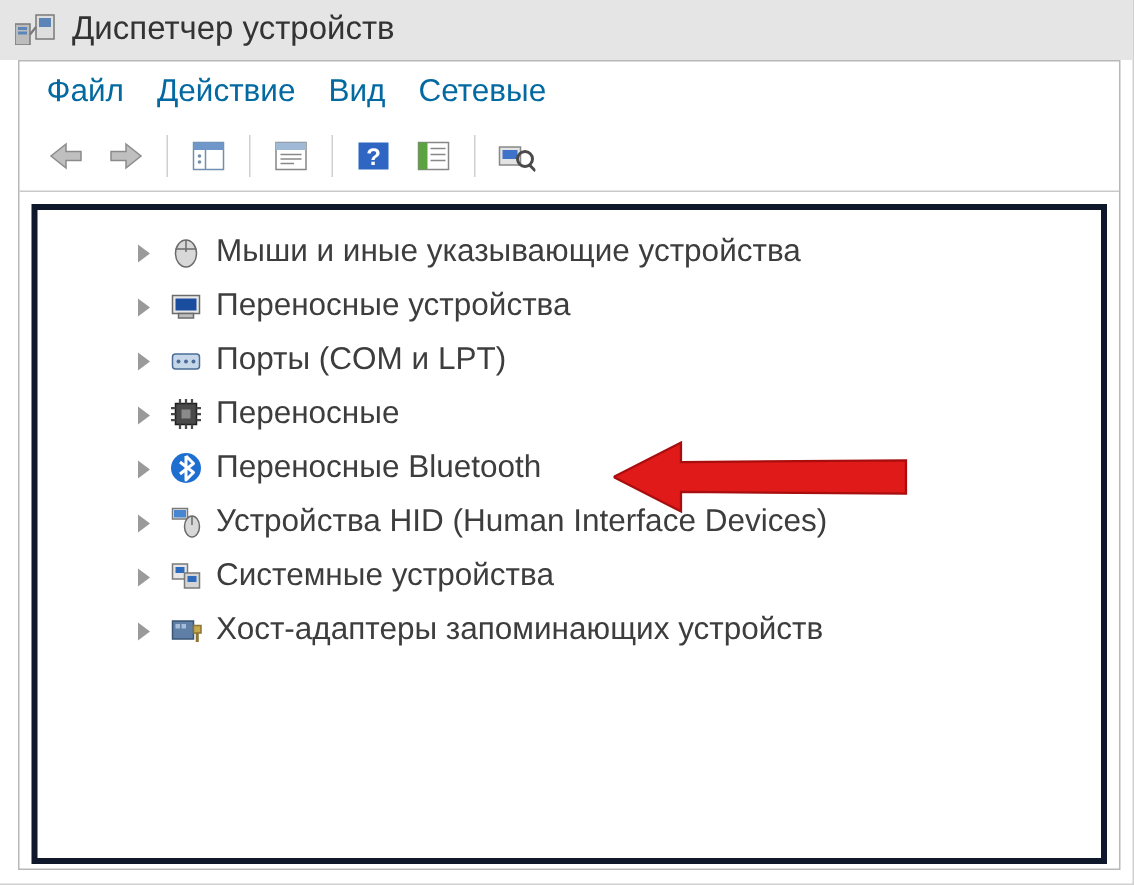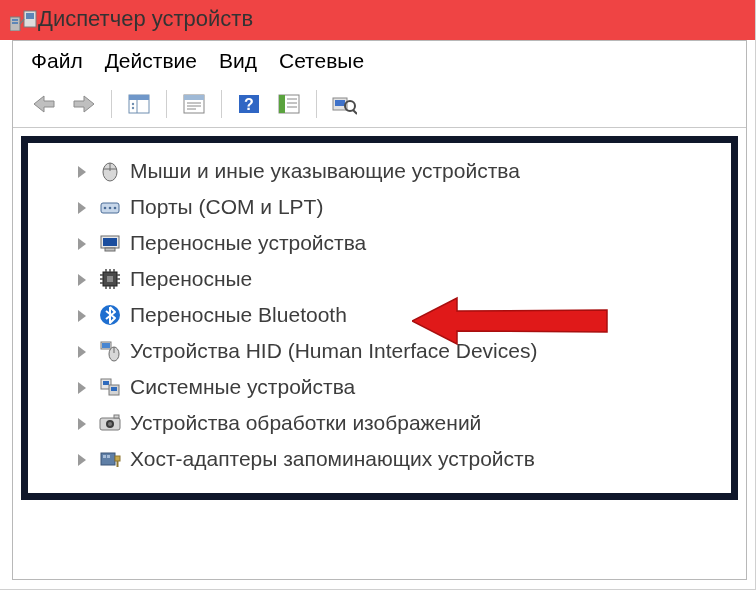--- a/index.html
+++ b/index.html
@@ -14,44 +14,43 @@
     .window {
       width: 100%;
       height: 100%;
       background: #fff;
       border: 1px solid #d0d0d0;
       border-top: none;
       border-left: none;
     }
     .titlebar {
       display: flex;
-      align-items: center;
-      gap: 0;
+      gap: 10px;
       padding: 6px 10px 8px 10px;
-      background: #ef4444;
+      background: #e5e5e5;
     }
     .titlebar .title {
       font-size: 22px;
       color: #333;
     }
     .app-icon svg { display: block; }
     .inner-frame {
       border: 1px solid #b8b8b8;
       margin: 0 8px 8px 12px;
       height: 540px;
       background: #fff;
     }
     .menubar {
       display: flex;
       gap: 22px;
       padding: 8px 18px 12px 18px;
     }
     .menubar .menu-item {
       font-size: 21px;
-      color: #000000;
+      color: #0369a1;
       cursor: default;
     }
     .toolbar {
       display: flex;
       align-items: center;
       gap: 6px;
       padding: 2px 12px 6px 14px;
       border-bottom: 1px solid #c9c9c9;
     }
     .tb-btn {
@@ -61,24 +60,24 @@
       align-items: center;
       justify-content: center;
     }
     .tb-sep {
       width: 1px;
       height: 28px;
       background: #cfcfcf;
       margin: 0 4px;
     }
     .tree-area {
-      border: 7px solid #0f172a;
+      border: 4px solid #0f172a;
       margin: 8px;
-      padding: 10px 8px 10px 0;
-      height: 364px;
+      padding: 10px 8px 10px 17px;
+      height: 440px;
       overflow: hidden;
       position: relative;
     }
     .tree {
       list-style: none;
       padding-left: 48px;
     }
     .tree li {
       display: flex;
       align-items: center;
@@ -222,39 +221,39 @@
               <line x1="3" y1="9" x2="17" y2="9" stroke="#6b6b6b"></line>
             </svg>
           </span>
           <span class="node-label">Мыши и иные указывающие устройства</span>
         </li>
 
         <li>
           <span class="expander"></span>
           <span class="node-icon">
             <svg width="22" height="20" viewBox="0 0 22 20">
+              <rect x="2" y="3" width="18" height="12" fill="#e8e8e8" stroke="#6b6b6b"></rect>
+              <rect x="4" y="5" width="14" height="8" fill="#1a4d9e"></rect>
+              <rect x="6" y="15" width="10" height="3" fill="#bfbfbf" stroke="#6b6b6b"></rect>
+            </svg>
+          </span>
+          <span class="node-label">Переносные устройства</span>
+        </li>
+
+        <li>
+          <span class="expander"></span>
+          <span class="node-icon">
+            <svg width="22" height="20" viewBox="0 0 22 20">
               <rect x="2" y="6" width="18" height="10" rx="2" fill="#c7d7ea" stroke="#4b6c97"></rect>
               <circle cx="6" cy="11" r="1.3" fill="#4b6c97"></circle>
               <circle cx="11" cy="11" r="1.3" fill="#4b6c97"></circle>
               <circle cx="16" cy="11" r="1.3" fill="#4b6c97"></circle>
             </svg>
           </span>
           <span class="node-label">Порты (COM и LPT)</span>
-        </li>
-
-        <li>
-          <span class="expander"></span>
-          <span class="node-icon">
-            <svg width="22" height="20" viewBox="0 0 22 20">
-              <rect x="2" y="3" width="18" height="12" fill="#e8e8e8" stroke="#6b6b6b"></rect>
-              <rect x="4" y="5" width="14" height="8" fill="#1a4d9e"></rect>
-              <rect x="6" y="15" width="10" height="3" fill="#bfbfbf" stroke="#6b6b6b"></rect>
-            </svg>
-          </span>
-          <span class="node-label">Переносные устройства</span>
         </li>
 
         <li>
           <span class="expander"></span>
           <span class="node-icon">
             <svg width="22" height="22" viewBox="0 0 22 22">
               <rect x="4" y="4" width="14" height="14" fill="#4a4a4a" stroke="#1e1e1e"></rect>
               <rect x="8" y="8" width="6" height="6" fill="#8a8a8a"></rect>
               <line x1="1" y1="7" x2="4" y2="7" stroke="#4a4a4a" stroke-width="1.5"></line>
               <line x1="1" y1="11" x2="4" y2="11" stroke="#4a4a4a" stroke-width="1.5"></line>
@@ -304,32 +303,20 @@
             <svg width="22" height="20" viewBox="0 0 22 20">
               <rect x="2" y="2" width="10" height="10" fill="#e6e6e6" stroke="#7a7a7a"></rect>
               <rect x="4" y="4" width="6" height="4" fill="#2f6bbd"></rect>
               <rect x="10" y="8" width="10" height="10" fill="#d4d4d4" stroke="#7a7a7a"></rect>
               <rect x="12" y="10" width="6" height="4" fill="#2f6bbd"></rect>
             </svg>
           </span>
           <span class="node-label">Системные устройства</span>
         </li>
 
-        <li>
-          <span class="expander"></span>
-          <span class="node-icon">
-            <svg width="24" height="20" viewBox="0 0 24 20">
-              <rect x="2" y="5" width="20" height="12" rx="2" fill="#d6d6d6" stroke="#7a7a7a"></rect>
-              <circle cx="12" cy="11" r="4" fill="#3b3b3b"></circle>
-              <circle cx="12" cy="11" r="2" fill="#7a7a7a"></circle>
-              <rect x="16" y="2" width="5" height="3" fill="#d6d6d6" stroke="#7a7a7a"></rect>
-            </svg>
-          </span>
-          <span class="node-label">Устройства обработки изображений</span>
-        </li>
 
         <li>
           <span class="expander"></span>
           <span class="node-icon">
             <svg width="22" height="20" viewBox="0 0 22 20">
               <rect x="2" y="4" width="14" height="12" fill="#5f7fa6" stroke="#3a5576"></rect>
               <rect x="16" y="7" width="5" height="5" fill="#c7a94d" stroke="#8c7530"></rect>
               <rect x="4" y="6" width="3" height="3" fill="#a7bdd8"></rect>
               <rect x="8" y="6" width="3" height="3" fill="#a7bdd8"></rect>
               <line x1="18.5" y1="12" x2="18.5" y2="18" stroke="#8c7530" stroke-width="2"></line>

